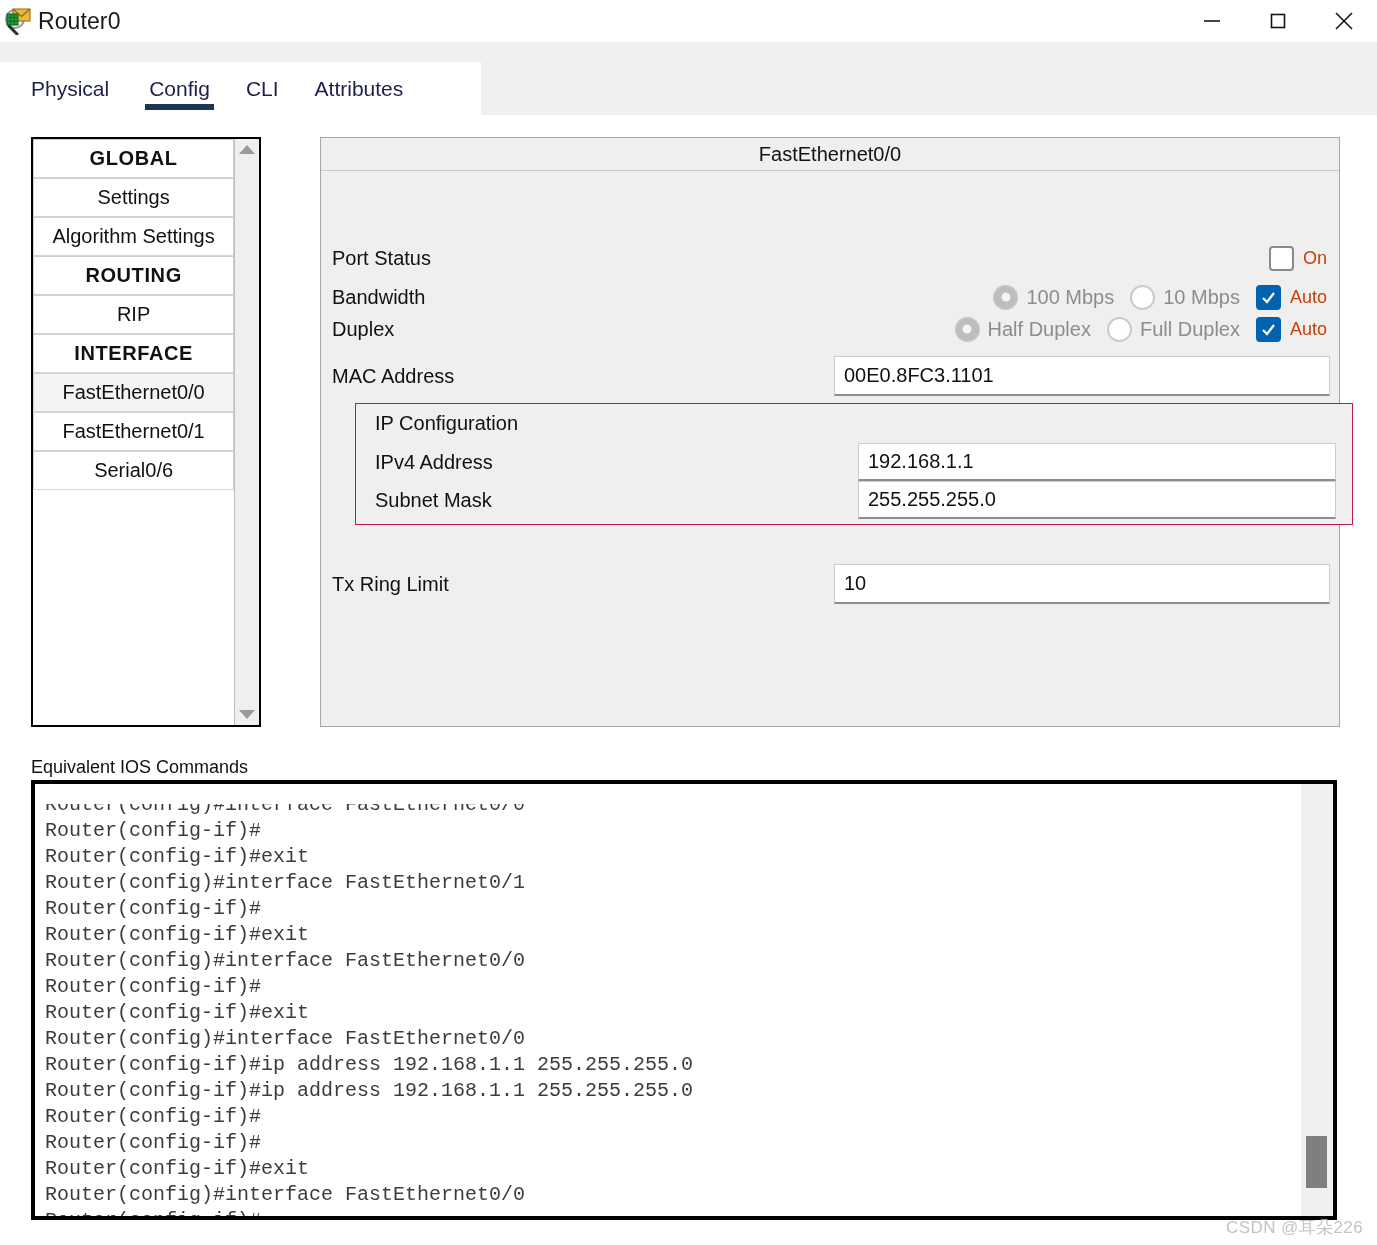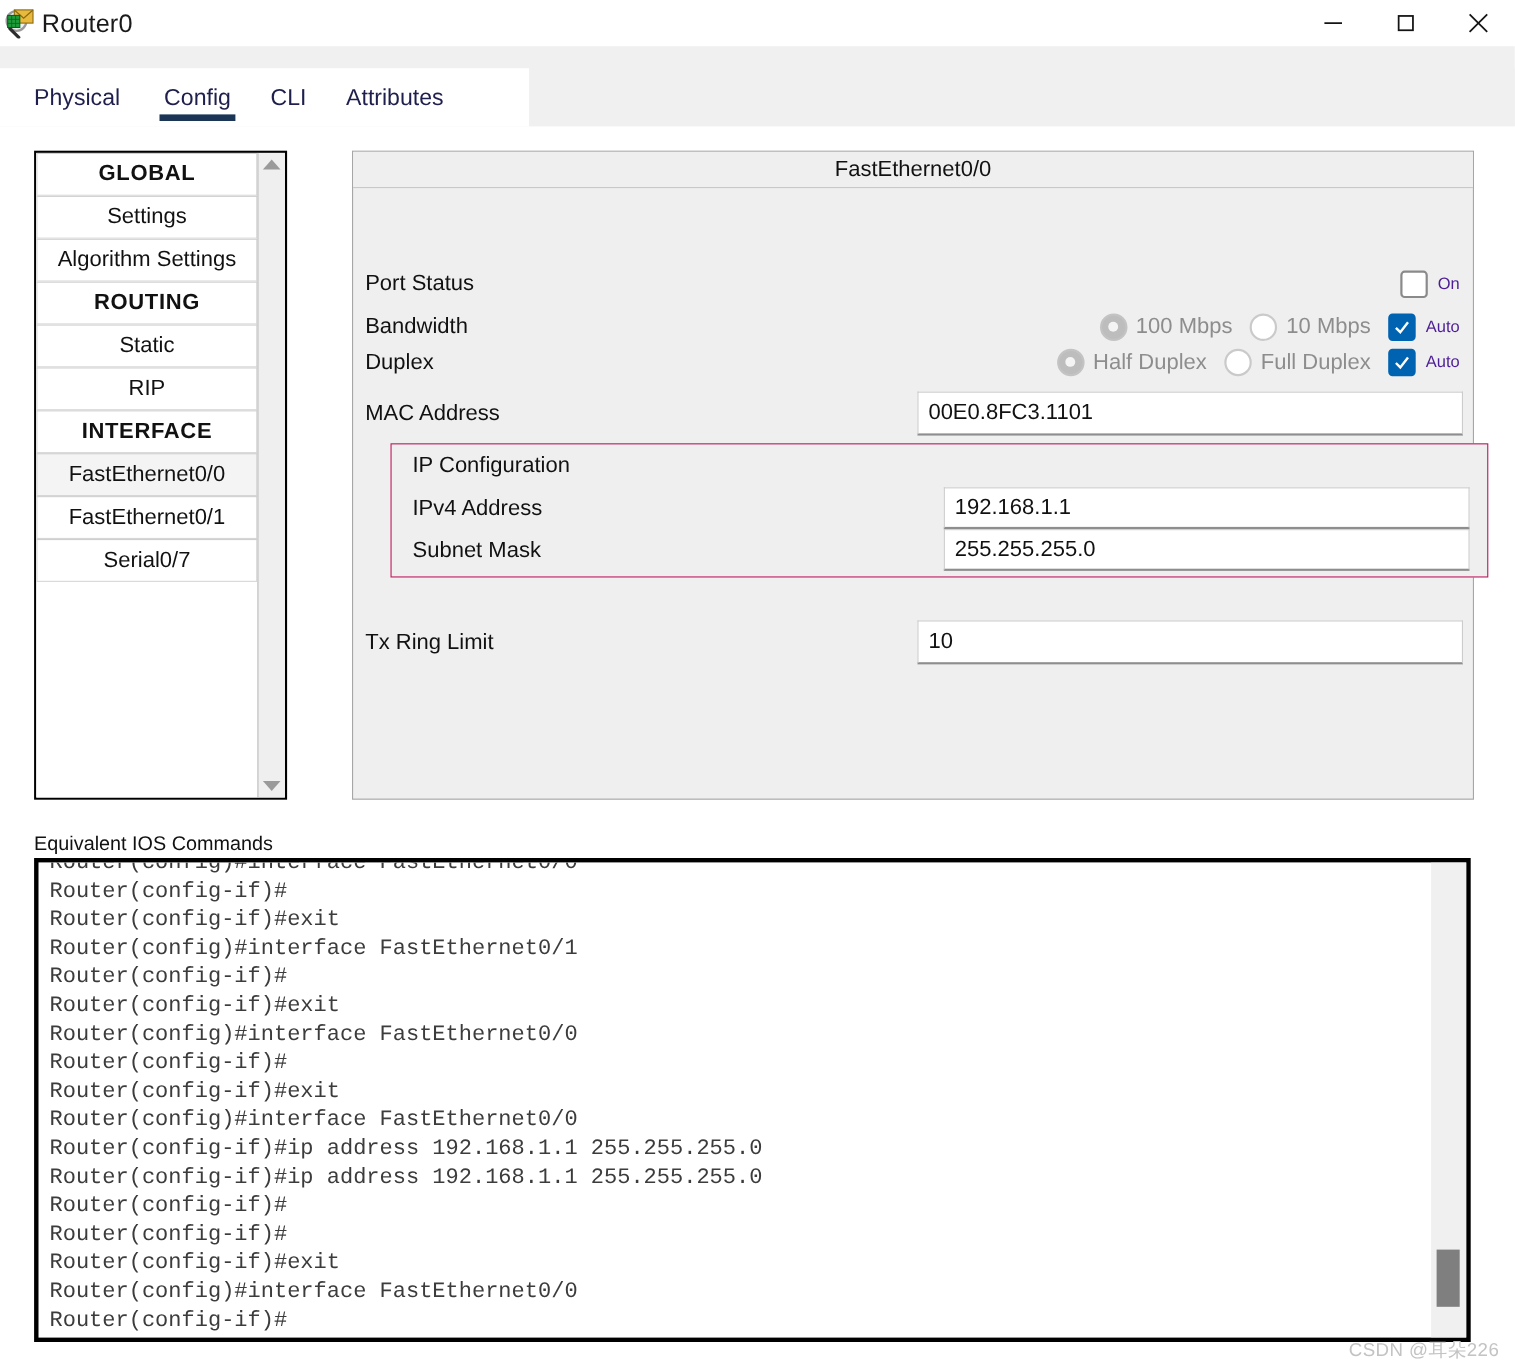--- a/index.html
+++ b/index.html
@@ -131,21 +131,21 @@
   
   .cbx {
     width: 25px; height: 25px; border-radius: 4px;
     display: inline-flex; align-items: center; justify-content: center;
     flex: 0 0 auto;
   }
   .cbx.off { border: 2px solid #8a8a8a; background: #ffffff; }
   .cbx.on  { background: #0063b1; border: 2px solid #0063b1; }
   .cbx .chk { display: none; }
   .cbx.on .chk { display: block; }
-  .cbx-label { font-size: 15px; color: #4c1d95; margin-left: 9px; }
+  .cbx-label { font-size: 18px; color: #c2410c; margin-left: 9px; }
 
   
   .radio-group { display: flex; align-items: center; }
   .rad {
     width: 25px; height: 25px; border-radius: 50%;
     flex: 0 0 auto; position: relative;
   }
   .rad.unsel { border: 2px solid #cacaca; background: #ffffff; }
   .rad.sel   { border: 2px solid #c3c3c3; background: #bdbdbd; }
   .rad.sel::after {
@@ -183,20 +183,21 @@
   }
   #console {
     position: absolute; left: 31px; top: 780px;
     width: 1306px; height: 440px;
     border: 4px solid #000000; background: #ffffff;
     display: flex; overflow: hidden;
   }
   #console-text {
     flex: 1 1 auto; position: relative; overflow: hidden;
     padding: 0 0 16px 10px;
+    margin-top: 20px;
   }
   #console-lines {
     position: absolute; left: 10px; top: -12px; right: 0;
   }
   .cline {
     font-family: "Liberation Mono", monospace;
     font-size: 20px; line-height: 26px; color: #3c3c3c;
     white-space: pre;
   }
   #console-scroll {
@@ -289,36 +290,33 @@
       <div class="side-item">
         <span>Settings</span>
       </div>
       <div class="side-item">
         <span>Algorithm Settings</span>
       </div>
       <div class="side-item header">
         <span>ROUTING</span>
       </div>
       <div class="side-item">
-        <span>Static</span>
-      </div>
-      <div class="side-item">
         <span>RIP</span>
       </div>
       <div class="side-item header">
         <span>INTERFACE</span>
       </div>
       <div class="side-item selected">
         <span>FastEthernet0/0</span>
       </div>
       <div class="side-item">
         <span>FastEthernet0/1</span>
       </div>
       <div class="side-item">
-        <span>Serial0/7</span>
+        <span>Serial0/6</span>
       </div>
     </div>
     <div id="sidebar-scroll">
       <div class="sb-arrow up"></div>
       <div class="sb-arrow down"></div>
     </div>
   </div>
 
   <div id="panel">
     <div id="panel-title">FastEthernet0/0</div>

